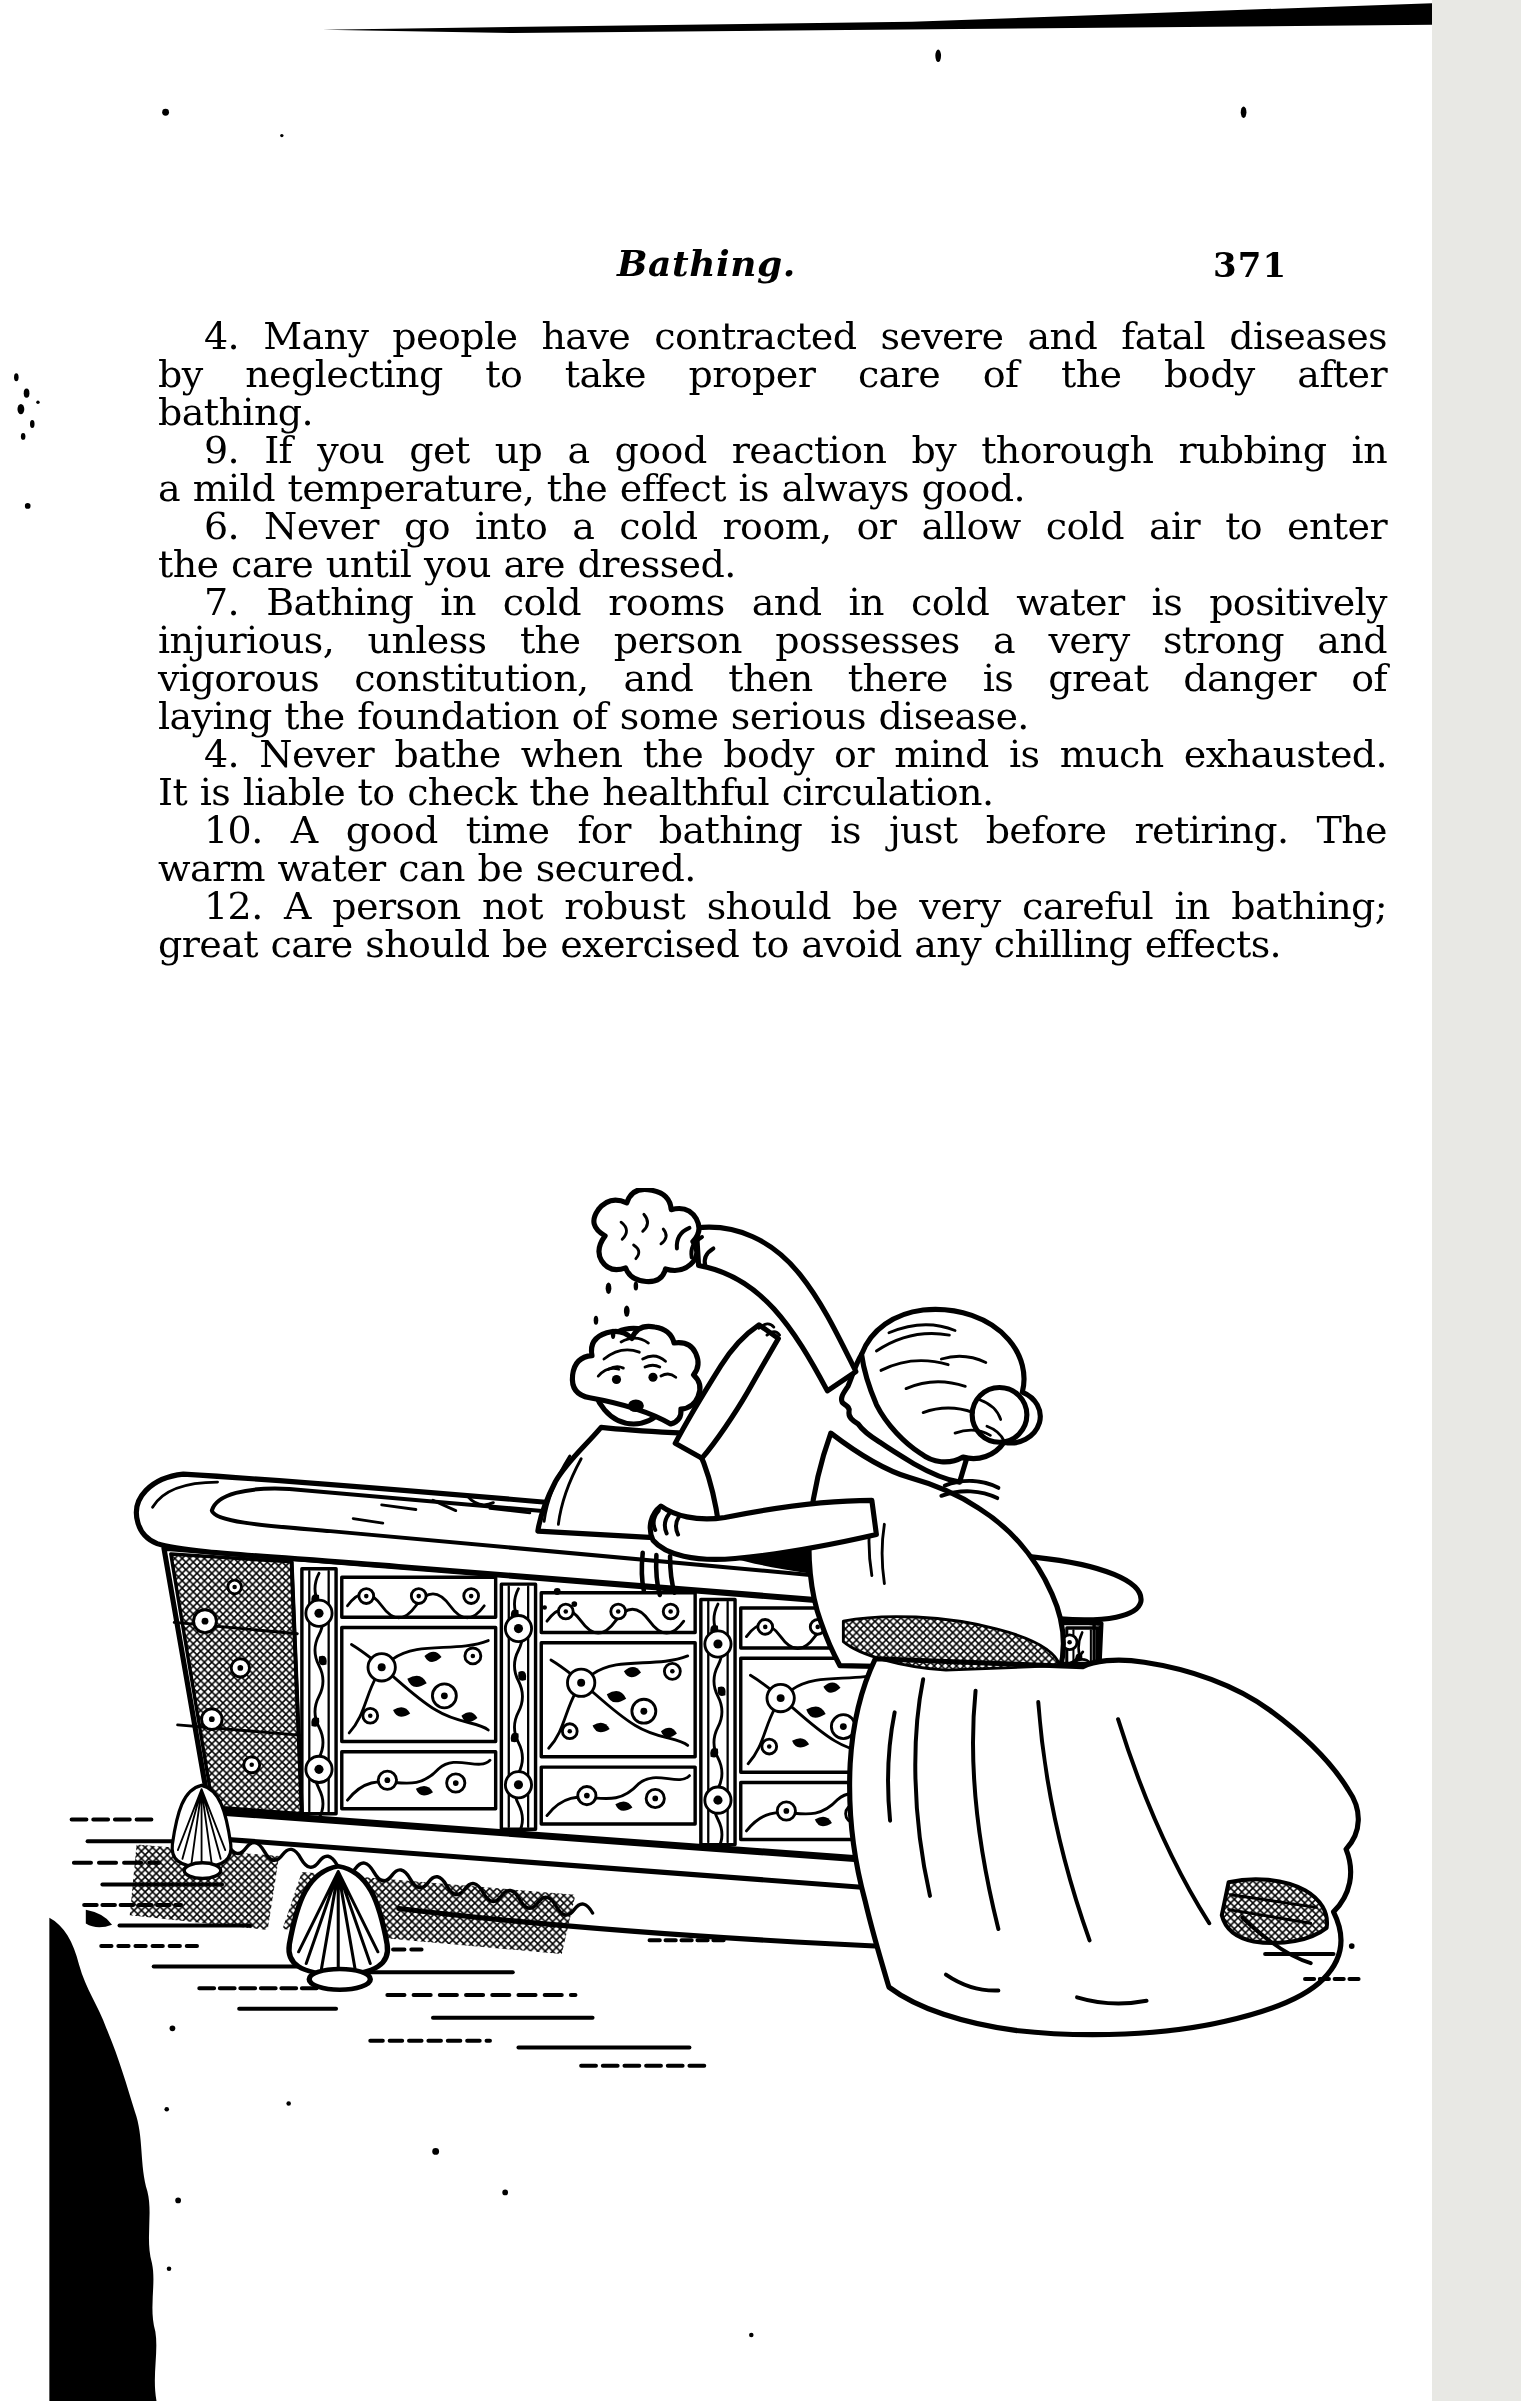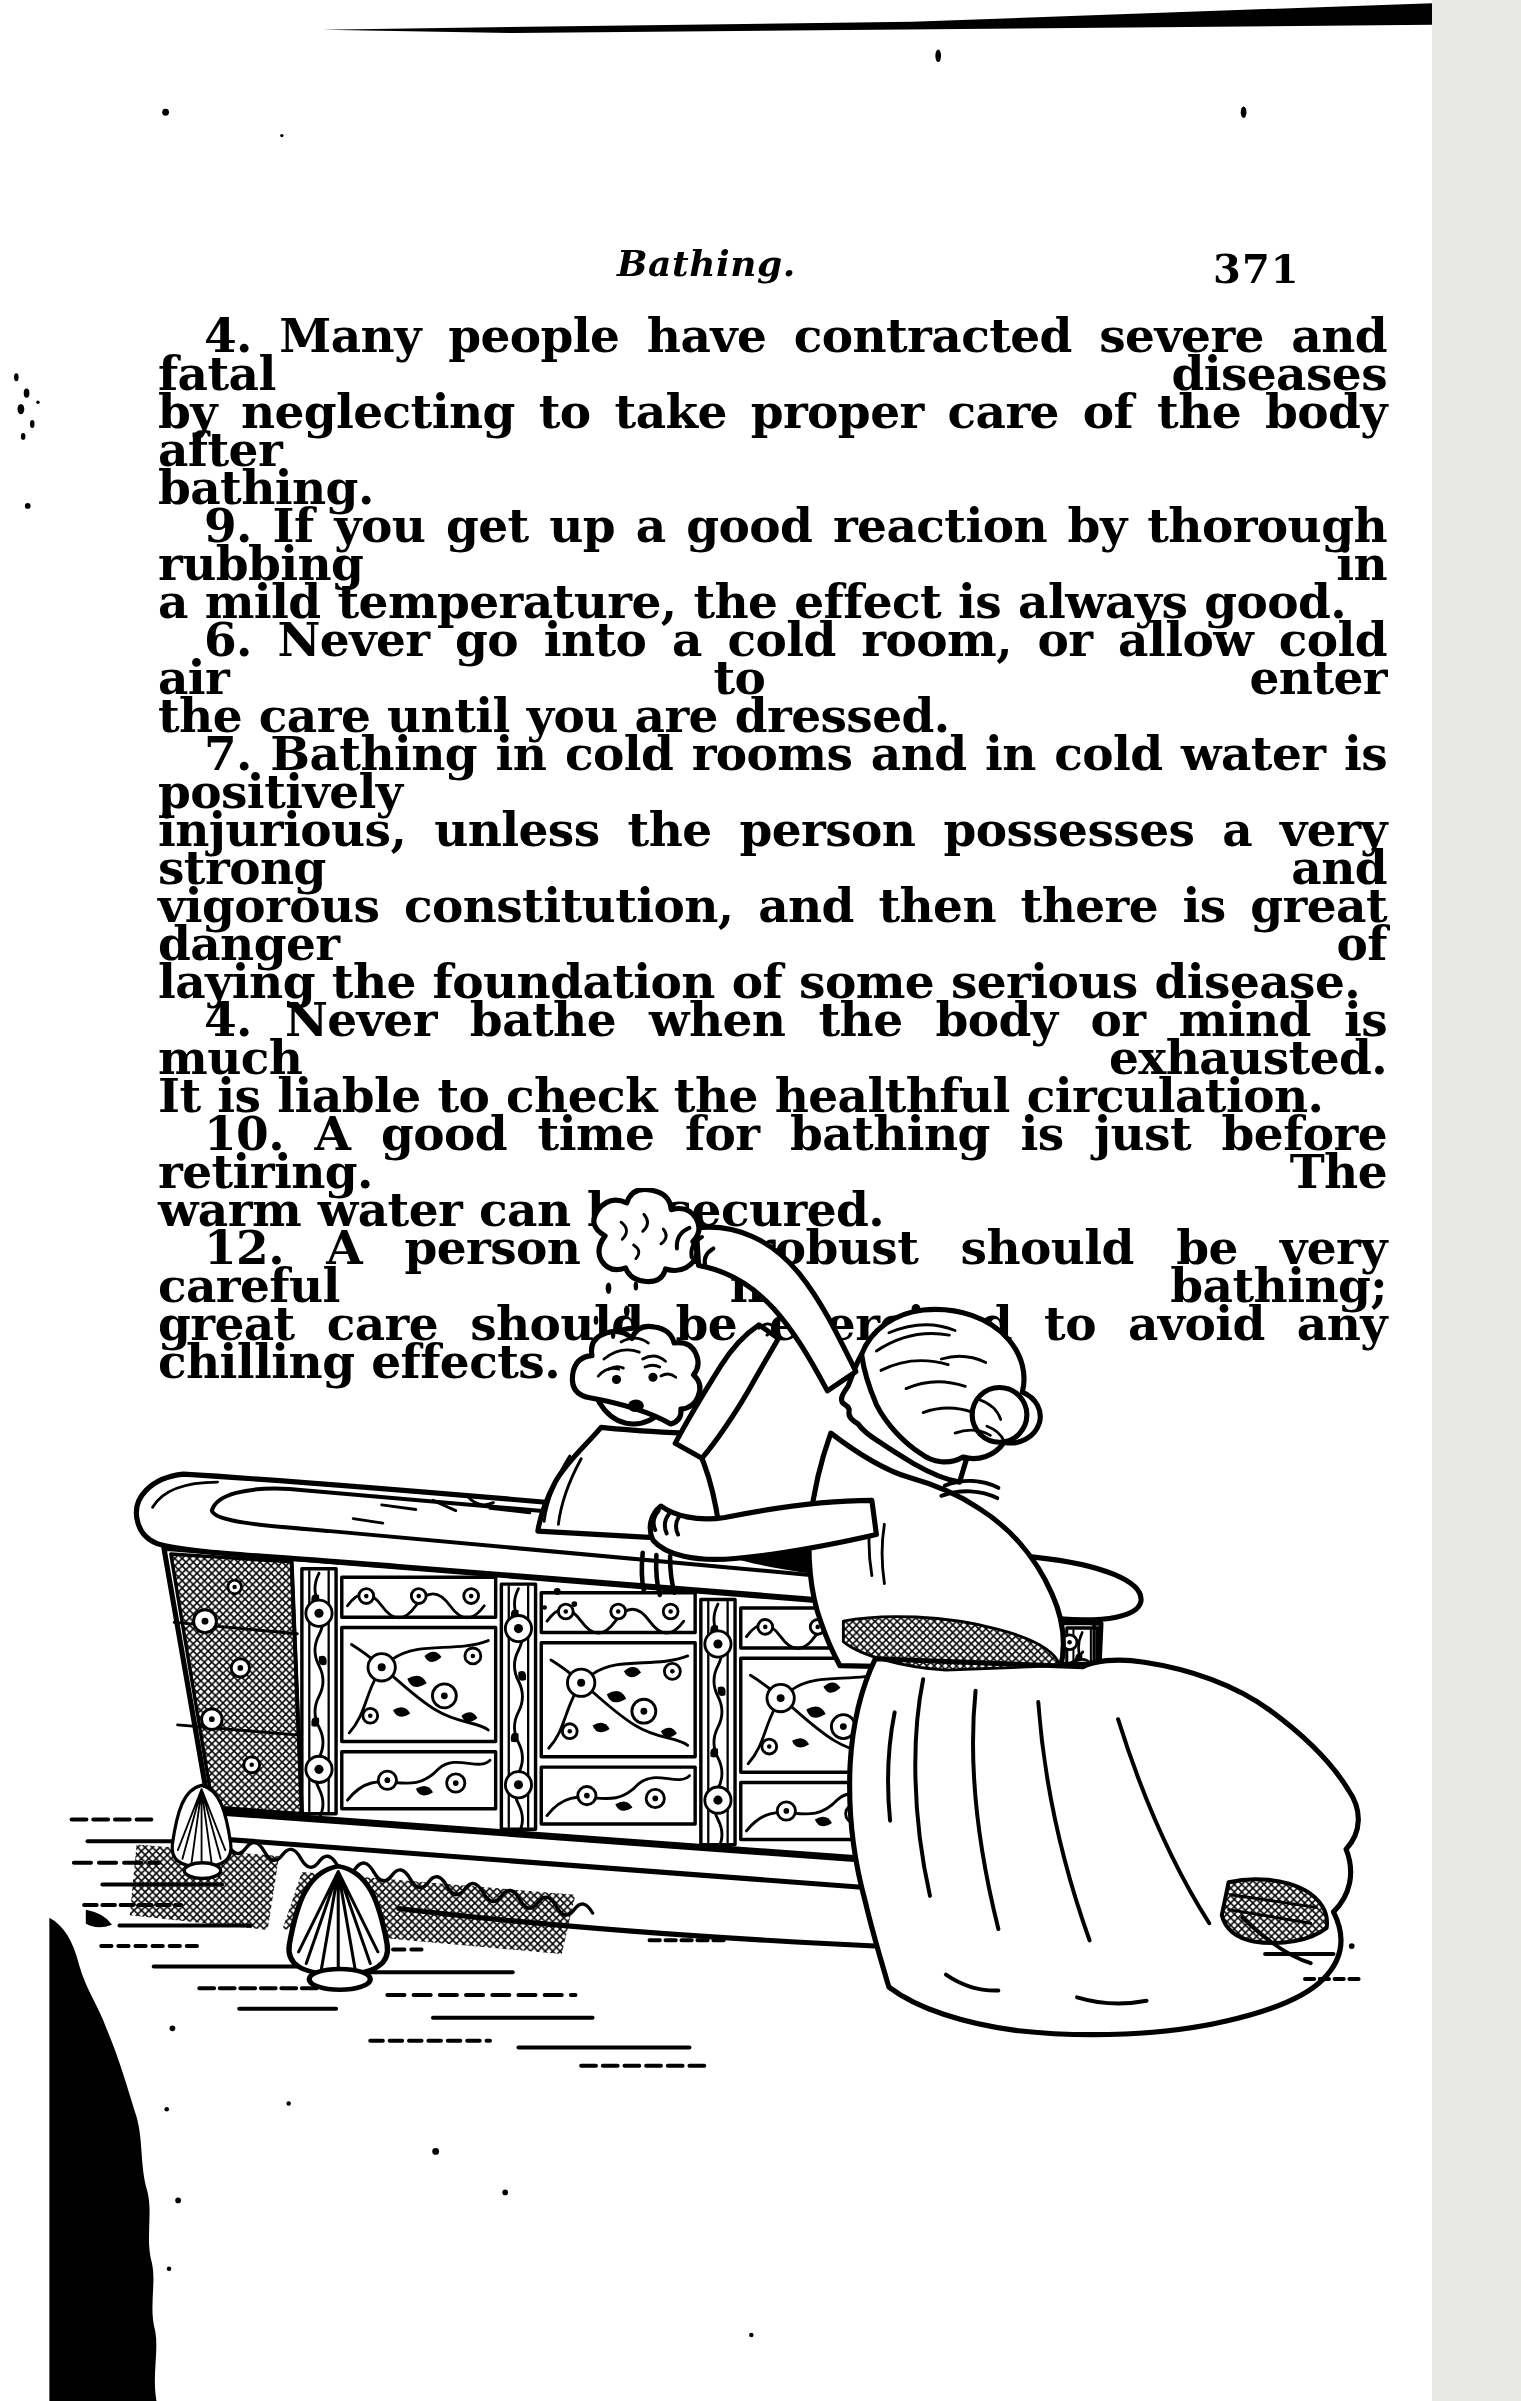--- a/index.html
+++ b/index.html
@@ -8,27 +8,27 @@
     position:relative; width:1432px; height:2401px; background:#ffffff;
     overflow:hidden; font-family:"DejaVu Serif", serif; color:#000;
   }
   
   .runhead{position:absolute; left:0; top:0; width:1522px; height:68px;}
   .runhead .title{
     position:absolute; left:617px; top:242px; font-style:italic; font-weight:700;
     font-size:36px; letter-spacing:0.6px;
   }
   .runhead .pageno{
-    position:absolute; left:1213px; top:245px; font-weight:700; font-size:40px;
+    position:absolute; left:1213px; top:245px; font-weight:700; font-size:34px;
     letter-spacing:1.1px;
   }
   
   .bodytext{
     position:absolute; left:158px; top:317px; width:1229px;
-    font-size:47px; line-height:38px; font-weight:700; letter-spacing:-0.6px;
+    font-size:38px; line-height:38px; font-weight:400; letter-spacing:-0.6px;
     word-spacing:1.1px;
   }
   .para{margin:0;}
   .tl{ text-align:justify; text-align-last:justify; }
   .tl.first{ text-indent:46px; }
   .tl.end{ text-align-last:left; }
   
   .figure{ position:absolute; left:34px; top:1188px; width:1328px; height:892px; margin:0; }
   .figure svg{ display:block; width:1328px; height:892px; }
   

